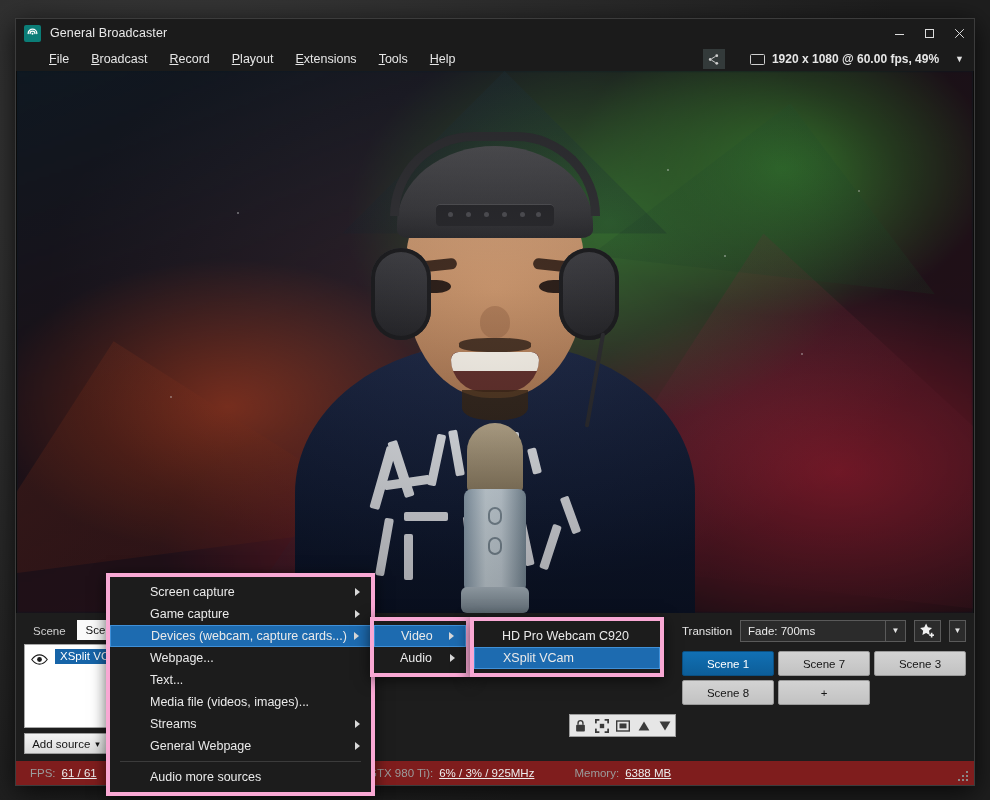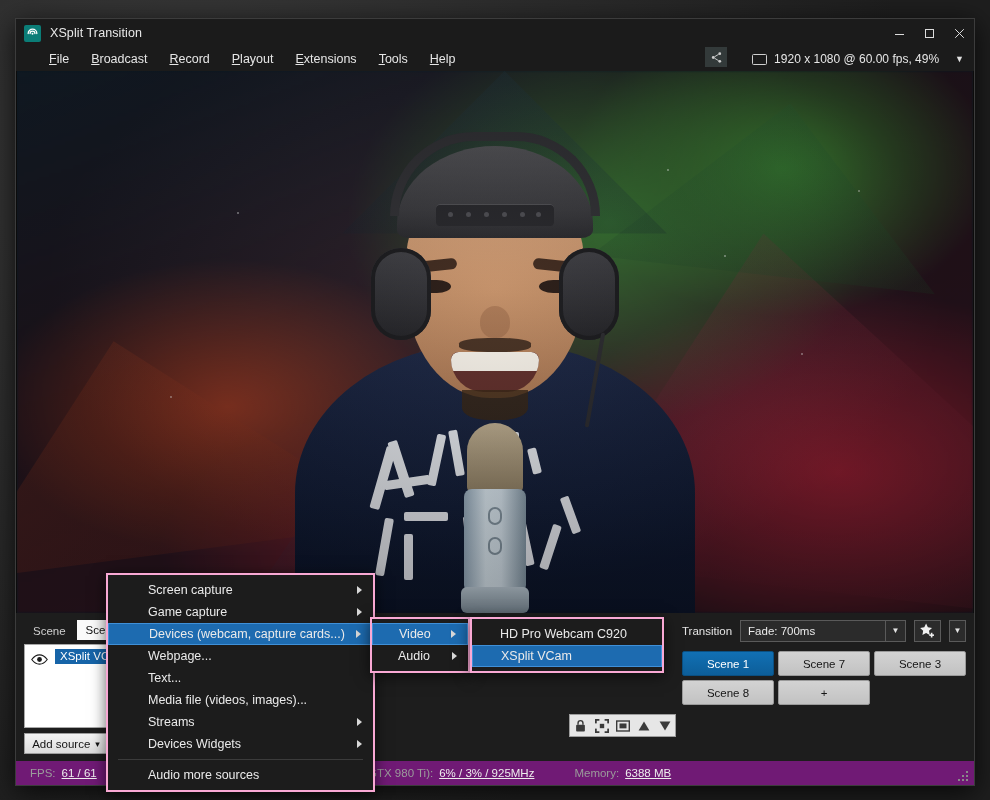--- a/index.html
+++ b/index.html
@@ -62,22 +62,22 @@
     display:flex; align-items:center; flex:0 0 24px;
     padding-left:22px; position:relative;
   }
   .menu-item{
     color:#e6e6e6; font-size:12.5px;
     padding:3px 11px; white-space:nowrap;
   }
   .menu-item u{ text-decoration:underline; text-underline-offset:1px;}
 
   .menubar-right{
-    margin-left:auto; display:flex; 
-    padding-right:10px; gap:3px; height:24px;
+    margin-left:auto; display:flex; align-items:center;
+    padding-right:10px; gap:3px; height:24px;font-weight:bold;
   }
   .share-btn{
     width:22px;height:20px; background:#333a3a;
     display:flex;align-items:center;justify-content:center;
     margin-right:22px;
   }
   .res-box{ display:flex;align-items:center; gap:7px; }
   .monitor-ico{
     width:15px;height:11px;border:1.6px solid #cfcfcf;border-radius:1.5px;
   }
@@ -363,36 +363,36 @@
     display:flex;align-items:center;justify-content:center;
     font-size:11.5px;color:#151515;
   }
   .scene-btn.active{
     background:linear-gradient(180deg,#1170b4,#0d5e99);
     border-color:#0a4f81; color:#fff;
   }
 
   
   .statusbar{
-    flex:0 0 24px; background:#701a75;
+    flex:0 0 24px; background:#7f1d1d;
     display:flex; align-items:center; gap:0;
     padding-left:14px; font-size:11.5px; position:relative;
   }
   .st-key{ color:#9b9b9b; }
   .st-val{ color:#ededed;text-decoration:underline; }
   .st-group{ display:flex; gap:6px; align-items:center; white-space:nowrap; }
   .grip{
     position:absolute; right:5px; bottom:3px; width:11px;height:11px;
   }
   .grip i{ position:absolute; width:2px;height:2px;background:#8a8a8a;}
 
   
   .ctxmenu{
     position:absolute; z-index:60;
-    background:#1c1c1c; border:2px solid #f9a8d4;
+    background:#1c1c1c; border:4px solid #f9a8d4;
     padding:4px 0;
     box-shadow:0 3px 14px rgba(0,0,0,.6);
   }
   #main-ctx{ left:106px; top:573px; width:269px; }
   .ctx-item{
     height:22px; display:flex; align-items:center;
     padding:0 14px 0 40px; color:#eaeaea; font-size:12.5px;
     white-space:nowrap; position:relative;
   }
   .ctx-item.hl{ background:#1d6bb0; border:1px solid #3f90d8; }
@@ -417,21 +417,21 @@
   <div id="appwin">
 
     <div class="titlebar">
       <div class="app-logo">
         <svg width="13" height="13" viewBox="0 0 24 24">
           <path d="M4 12a8 8 0 0 1 16 0" fill="none" stroke="#fff" stroke-width="2.4" stroke-linecap="round"></path>
           <path d="M7.5 12a4.5 4.5 0 0 1 9 0" fill="none" stroke="#fff" stroke-width="2.4" stroke-linecap="round"></path>
           <circle cx="12" cy="12.5" r="1.8" fill="#fff"></circle>
         </svg>
       </div>
-      <span class="title-text">XSplit Transition</span>
+      <span class="title-text">General Broadcaster</span>
       <div class="win-btns">
         <div class="win-btn">
           <svg class="glyph-min" width="11" height="11" viewBox="0 0 11 11">
               <line x1="1" y1="6.5" x2="10" y2="6.5" stroke="#dcdcdc" stroke-width="1"></line>
             </svg>
         </div>
         <div class="win-btn">
           <svg class="glyph-max" width="11" height="11" viewBox="0 0 11 11">
               <rect x="1.5" y="1.5" width="8" height="8" fill="none" stroke="#dcdcdc" stroke-width="1"></rect>
             </svg>
@@ -739,21 +739,21 @@
       <span>Text...</span>
     </div>
     <div class="ctx-item">
       <span>Media file (videos, images)...</span>
     </div>
     <div class="ctx-item">
       <span>Streams</span>
       <span class="sub-arrow"></span>
     </div>
     <div class="ctx-item">
-      <span>Devices Widgets</span>
+      <span>General Webpage</span>
       <span class="sub-arrow"></span>
     </div>
     <div class="ctx-sep"></div>
     <div class="ctx-item">
       <span>Audio more sources</span>
     </div>
   </div>
 
   <div class="ctxmenu" id="sub-ctx">
     <div class="ctx-item hl">

